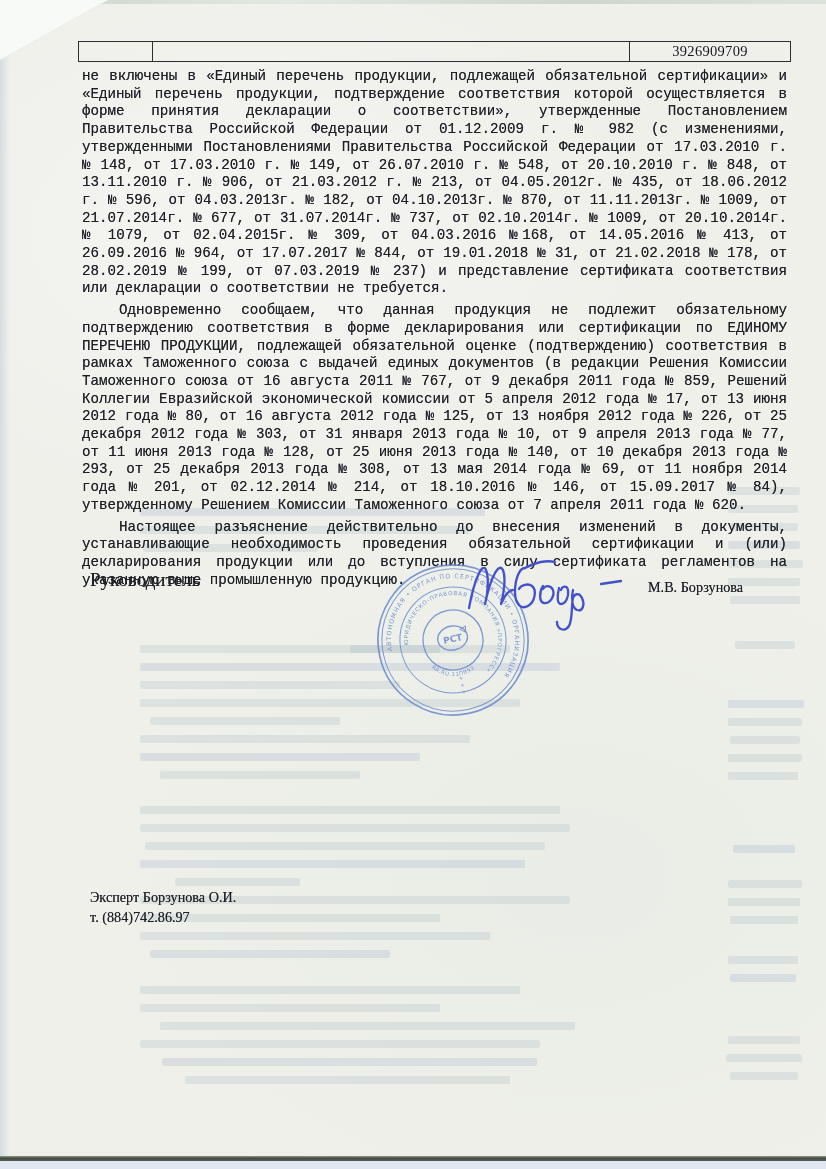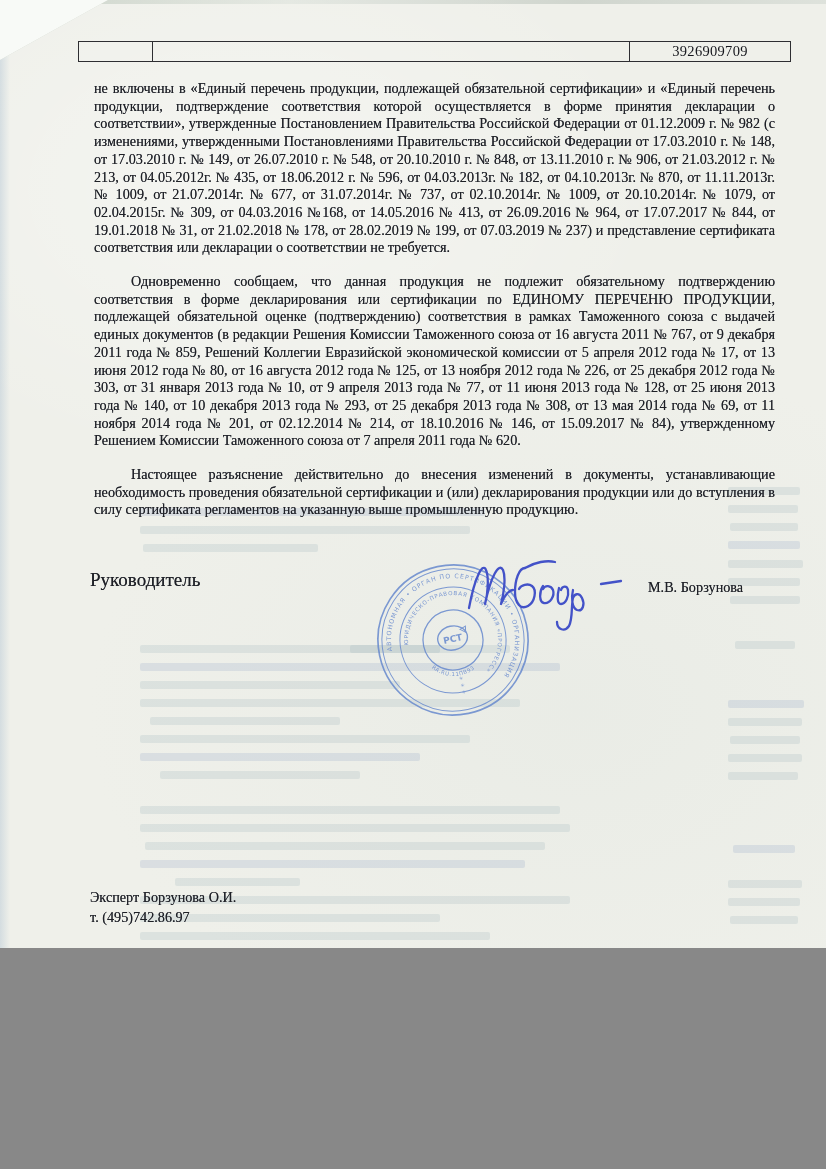--- a/index.html
+++ b/index.html
@@ -1,18 +1,18 @@
 <!DOCTYPE html>
 <html><head>
 <meta charset="utf-8">
 <style>
   * { margin:0; padding:0; box-sizing:border-box; }
   html,body { background:#888; }
   .page {
-    position:relative; width:826px; height:948px; margin:0 auto;
+    position:relative; width:826px; height:1169px; margin:0 auto;
     background:#eff0ea;
     background-image:
       radial-gradient(ellipse 600px 400px at 30% 20%, rgba(255,255,255,.35), rgba(255,255,255,0) 70%),
       radial-gradient(ellipse 700px 500px at 70% 75%, rgba(228,232,226,.5), rgba(228,232,226,0) 70%);
     overflow:hidden;
     font-family:"Liberation Serif", serif;
     color:#1e2026;
   }
   
   .edge-top { position:absolute; left:0; top:0; width:100%; height:4px;
@@ -38,21 +38,21 @@
   .hdr-cell { height:100%; }
   .hdr-c1 { width:74px; border-right:1.4px solid #2e2e32; }
   .hdr-c2 { flex:1; border-right:1.4px solid #2e2e32; }
   .hdr-c3 { width:160px; display:flex; align-items:center; justify-content:center;
     font-size:14.5px; color:#15161c; letter-spacing:.3px; }
 
   
   .body-text { position:absolute; left:78px; top:64px; width:713px;
     font-size:14.2px; line-height:17.7px; text-align:justify;
     color:#1e2026; text-shadow:0 0 .3px rgba(30,32,45,.75); }
-  .body-text p { margin:16px; }
+  .body-text p { margin:4px;font-family:Liberation Mono, monospace; }
   .body-text p.indent { text-indent:37px; }
 
   
   .sig-left { position:absolute; left:90px; top:570px; font-size:19px; line-height:19.5px;
     text-shadow:0 0 .3px rgba(30,32,45,.75); }
   .sig-name { position:absolute; left:648px; top:579px; font-size:14.2px;
     text-shadow:0 0 .3px rgba(30,32,45,.75); }
 
   .stamp-wrap { position:absolute; left:372px; top:559px; width:162px; height:162px;
     opacity:.82; transform:rotate(-12deg); }
@@ -183,18 +183,18 @@
         <path d="M88,40 C84,46 84,56 89,57 C95,58 100,50 98,44 C96,39 90,39 88,43"></path>
         <path d="M104,42 C102,50 102,58 106,58 C111,58 114,50 113,44 C112,39 107,40 106,44"></path>
         <path d="M118,44 C116,52 117,62 122,64 C128,66 130,58 127,52 C124,46 119,48 118,52 C116,60 118,72 114,80 C110,86 102,84 102,76"></path>
         <path d="M146,38 L166,35"></path>
       </g>
     </svg>
   </div>
 
   <div class="expert">
     <div>Эксперт Борзунова О.И.</div>
-    <div>т. (495)742.86.97</div>
+    <div>т. (884)742.86.97</div>
   </div>
 
   <div class="bottom-line"></div>
   <div class="bottom-band"></div>
 </div>
 
 </body></html>

